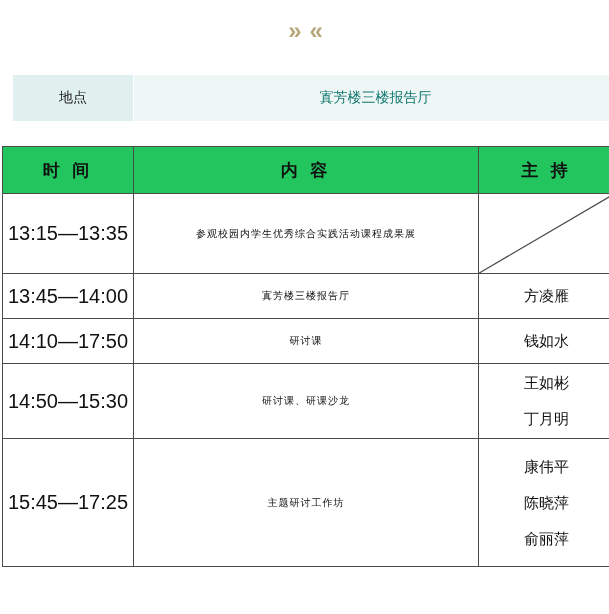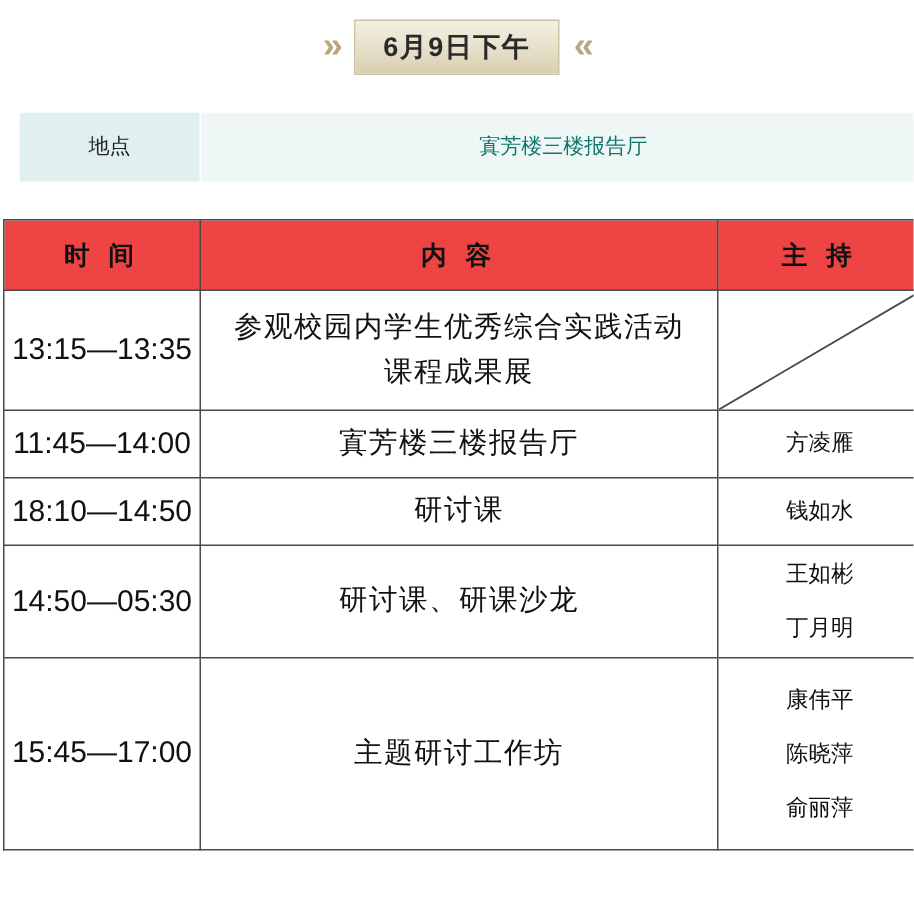--- a/index.html
+++ b/index.html
@@ -85,37 +85,37 @@
     border: 1px solid #4a4a4a;
   }
   .sched-table th, .sched-table td {
     border: 1px solid #4a4a4a;
     text-align: center;
     vertical-align: middle;
     font-size: 15px;
     color: #111;
   }
   .sched-table thead th {
-    background: #ef4444;
+    background: #22c55e;
     height: 44px;
     font-size: 17px;
     font-weight: bold;
     letter-spacing: 4px;
   }
   .col-time { width: 128px; }
   .col-content { width: 342px; }
   .col-host { width: 133px; }
 
   .sched-table td.time-cell {
     font-size: 20px;
     letter-spacing: 0px;
     text-align: center;
   }
   .sched-table td.content-cell {
-    font-size: 19px;
+    font-size: 10px;
     line-height: 30px;
     padding: 4px 14px;
     letter-spacing: 1px;
   }
   .sched-table td.host-cell {
     font-size: 15px;
     line-height: 36px;
   }
   .host-multi span { display: block; }
 
@@ -130,21 +130,20 @@
     height: 100%;
   }
 </style>
 </head>
 <body>
 
 <div class="page">
 
   <div class="title-wrap">
     <span class="title-chevrons">»</span>
-    <span class="title-box">6月9日下午</span>
     <span class="title-chevrons">«</span>
   </div>
 
   <table class="info-table">
     <tbody>
       <tr>
         <td class="info-label">地点</td>
         <td class="info-value">寘芳楼三楼报告厅</td>
       </tr>
     </tbody>
@@ -164,39 +163,39 @@
       <tr style="height:78px;">
         <td class="time-cell">13:15—13:35</td>
         <td class="content-cell">参观校园内学生优秀综合实践活动课程成果展</td>
         <td class="host-cell slash-cell">
           <svg viewBox="0 0 133 78" preserveAspectRatio="none">
             <line x1="0" y1="78" x2="133" y2="0" stroke="#4a4a4a" stroke-width="1.2"></line>
           </svg>
         </td>
       </tr>
       <tr style="height:45px;">
-        <td class="time-cell">11:45—14:00</td>
+        <td class="time-cell">13:45—14:00</td>
         <td class="content-cell">寘芳楼三楼报告厅</td>
         <td class="host-cell">方凌雁</td>
       </tr>
       <tr style="height:45px;">
-        <td class="time-cell">18:10—14:50</td>
+        <td class="time-cell">14:10—17:50</td>
         <td class="content-cell">研讨课</td>
         <td class="host-cell">钱如水</td>
       </tr>
       <tr style="height:72px;">
-        <td class="time-cell">14:50—05:30</td>
+        <td class="time-cell">14:50—15:30</td>
         <td class="content-cell">研讨课、研课沙龙</td>
         <td class="host-cell host-multi">
           <span>王如彬</span>
           <span>丁月明</span>
         </td>
       </tr>
       <tr style="height:128px;">
-        <td class="time-cell">15:45—17:00</td>
+        <td class="time-cell">15:45—17:25</td>
         <td class="content-cell">主题研讨工作坊</td>
         <td class="host-cell host-multi">
           <span>康伟平</span>
           <span>陈晓萍</span>
           <span>俞丽萍</span>
         </td>
       </tr>
     </tbody>
   </table>
 

